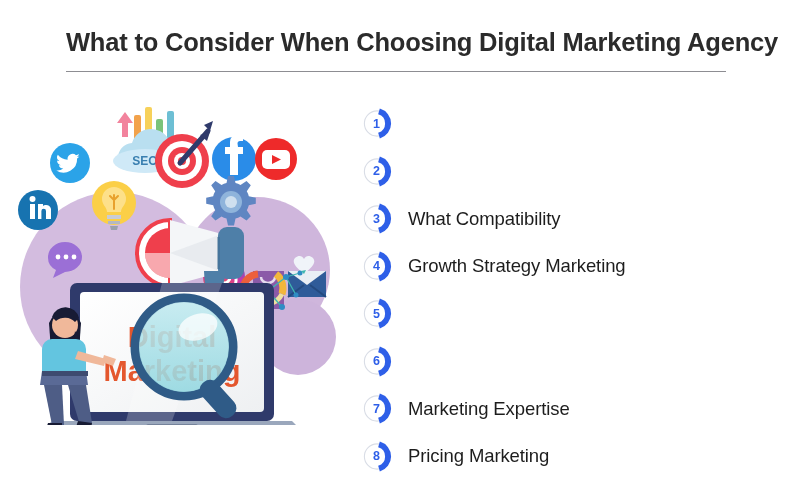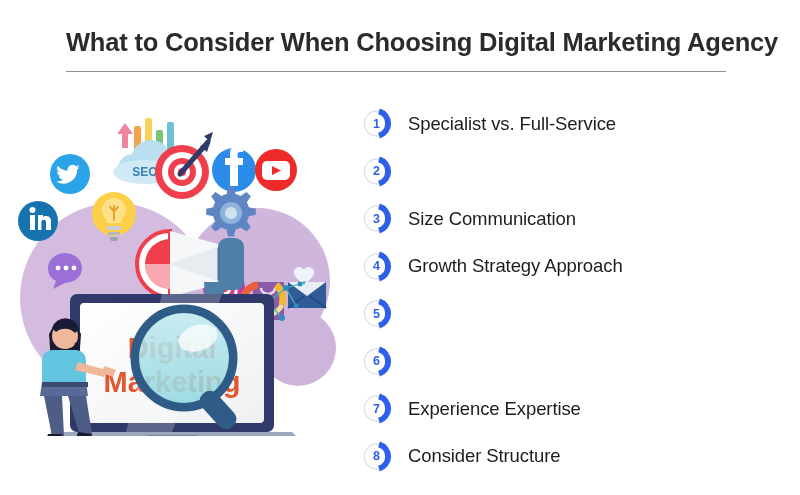--- a/index.html
+++ b/index.html
@@ -18,21 +18,21 @@
     text-align: center;
     font-size: 25.5px; font-weight: 700; color: #2b2b2b;
     letter-spacing: -0.2px; white-space: nowrap; padding-left: 44px;
   }
   .title-divider {
     position: absolute; left: 66px; top: 71px; width: 660px; height: 1px;
     background: #8d8d92;
   }
 
   
-  .illustration { position: absolute; left: 12px; top: 96px; width: 350px; height: 340px; }
+  .illustration { position: absolute; left: 12px; top: 85px; width: 350px; height: 340px; }
   .ill-svg { display:block; width: 350px; height: 340px; }
 
   
   .list { position: absolute; left: 363px; top: 100px; width: 430px; }
   .list-item {
     position: relative;
     height: 47.5px;
     display: flex; align-items: center;
   }
   .badge {
@@ -250,53 +250,52 @@
   <div class="list">
 
     <div class="list-item">
       <div class="badge">
         <svg class="ring-svg" viewBox="0 0 31 31" xmlns="http://www.w3.org/2000/svg">
           <circle cx="14" cy="15.5" r="12.6" fill="#ffffff" stroke="#d9dde6" stroke-width="1.1"></circle>
           <path d="M16 3.4 a12.6 12.6 0 0 1 0 24.2" fill="none" stroke="#2e5fe8" stroke-width="6" stroke-linecap="butt"></path>
         </svg>
         <span class="num">1</span>
       </div>
-      <span class="item-label">Specialist vs. Full-Service</span>
     </div>
 
     <div class="list-item">
       <div class="badge">
         <svg class="ring-svg" viewBox="0 0 31 31" xmlns="http://www.w3.org/2000/svg">
           <circle cx="14" cy="15.5" r="12.6" fill="#ffffff" stroke="#d9dde6" stroke-width="1.1"></circle>
           <path d="M16 3.4 a12.6 12.6 0 0 1 0 24.2" fill="none" stroke="#2e5fe8" stroke-width="6" stroke-linecap="butt"></path>
         </svg>
         <span class="num">2</span>
       </div>
     </div>
 
     <div class="list-item">
       <div class="badge">
         <svg class="ring-svg" viewBox="0 0 31 31" xmlns="http://www.w3.org/2000/svg">
           <circle cx="14" cy="15.5" r="12.6" fill="#ffffff" stroke="#d9dde6" stroke-width="1.1"></circle>
           <path d="M16 3.4 a12.6 12.6 0 0 1 0 24.2" fill="none" stroke="#2e5fe8" stroke-width="6" stroke-linecap="butt"></path>
         </svg>
         <span class="num">3</span>
       </div>
-      <span class="item-label">Size Communication</span>
+      <span class="item-label">What Compatibility</span>
     </div>
 
     <div class="list-item">
       <div class="badge">
         <svg class="ring-svg" viewBox="0 0 31 31" xmlns="http://www.w3.org/2000/svg">
           <circle cx="14" cy="15.5" r="12.6" fill="#ffffff" stroke="#d9dde6" stroke-width="1.1"></circle>
           <path d="M16 3.4 a12.6 12.6 0 0 1 0 24.2" fill="none" stroke="#2e5fe8" stroke-width="6" stroke-linecap="butt"></path>
         </svg>
         <span class="num">4</span>
       </div>
-      <span class="item-label">Growth Strategy Approach</span>
+      <span class="item-label">Growth Strategy Marketing</span>
     </div>
 
     <div class="list-item">
       <div class="badge">
         <svg class="ring-svg" viewBox="0 0 31 31" xmlns="http://www.w3.org/2000/svg">
           <circle cx="14" cy="15.5" r="12.6" fill="#ffffff" stroke="#d9dde6" stroke-width="1.1"></circle>
           <path d="M16 3.4 a12.6 12.6 0 0 1 0 24.2" fill="none" stroke="#2e5fe8" stroke-width="6" stroke-linecap="butt"></path>
         </svg>
         <span class="num">5</span>
       </div>
@@ -313,29 +312,29 @@
     </div>
 
     <div class="list-item">
       <div class="badge">
         <svg class="ring-svg" viewBox="0 0 31 31" xmlns="http://www.w3.org/2000/svg">
           <circle cx="14" cy="15.5" r="12.6" fill="#ffffff" stroke="#d9dde6" stroke-width="1.1"></circle>
           <path d="M16 3.4 a12.6 12.6 0 0 1 0 24.2" fill="none" stroke="#2e5fe8" stroke-width="6" stroke-linecap="butt"></path>
         </svg>
         <span class="num">7</span>
       </div>
-      <span class="item-label">Experience Expertise</span>
+      <span class="item-label">Marketing Expertise</span>
     </div>
 
     <div class="list-item">
       <div class="badge">
         <svg class="ring-svg" viewBox="0 0 31 31" xmlns="http://www.w3.org/2000/svg">
           <circle cx="14" cy="15.5" r="12.6" fill="#ffffff" stroke="#d9dde6" stroke-width="1.1"></circle>
           <path d="M16 3.4 a12.6 12.6 0 0 1 0 24.2" fill="none" stroke="#2e5fe8" stroke-width="6" stroke-linecap="butt"></path>
         </svg>
         <span class="num">8</span>
       </div>
-      <span class="item-label">Consider Structure</span>
+      <span class="item-label">Pricing Marketing</span>
     </div>
 
   </div>
 
 </div>
 
 </body></html>

